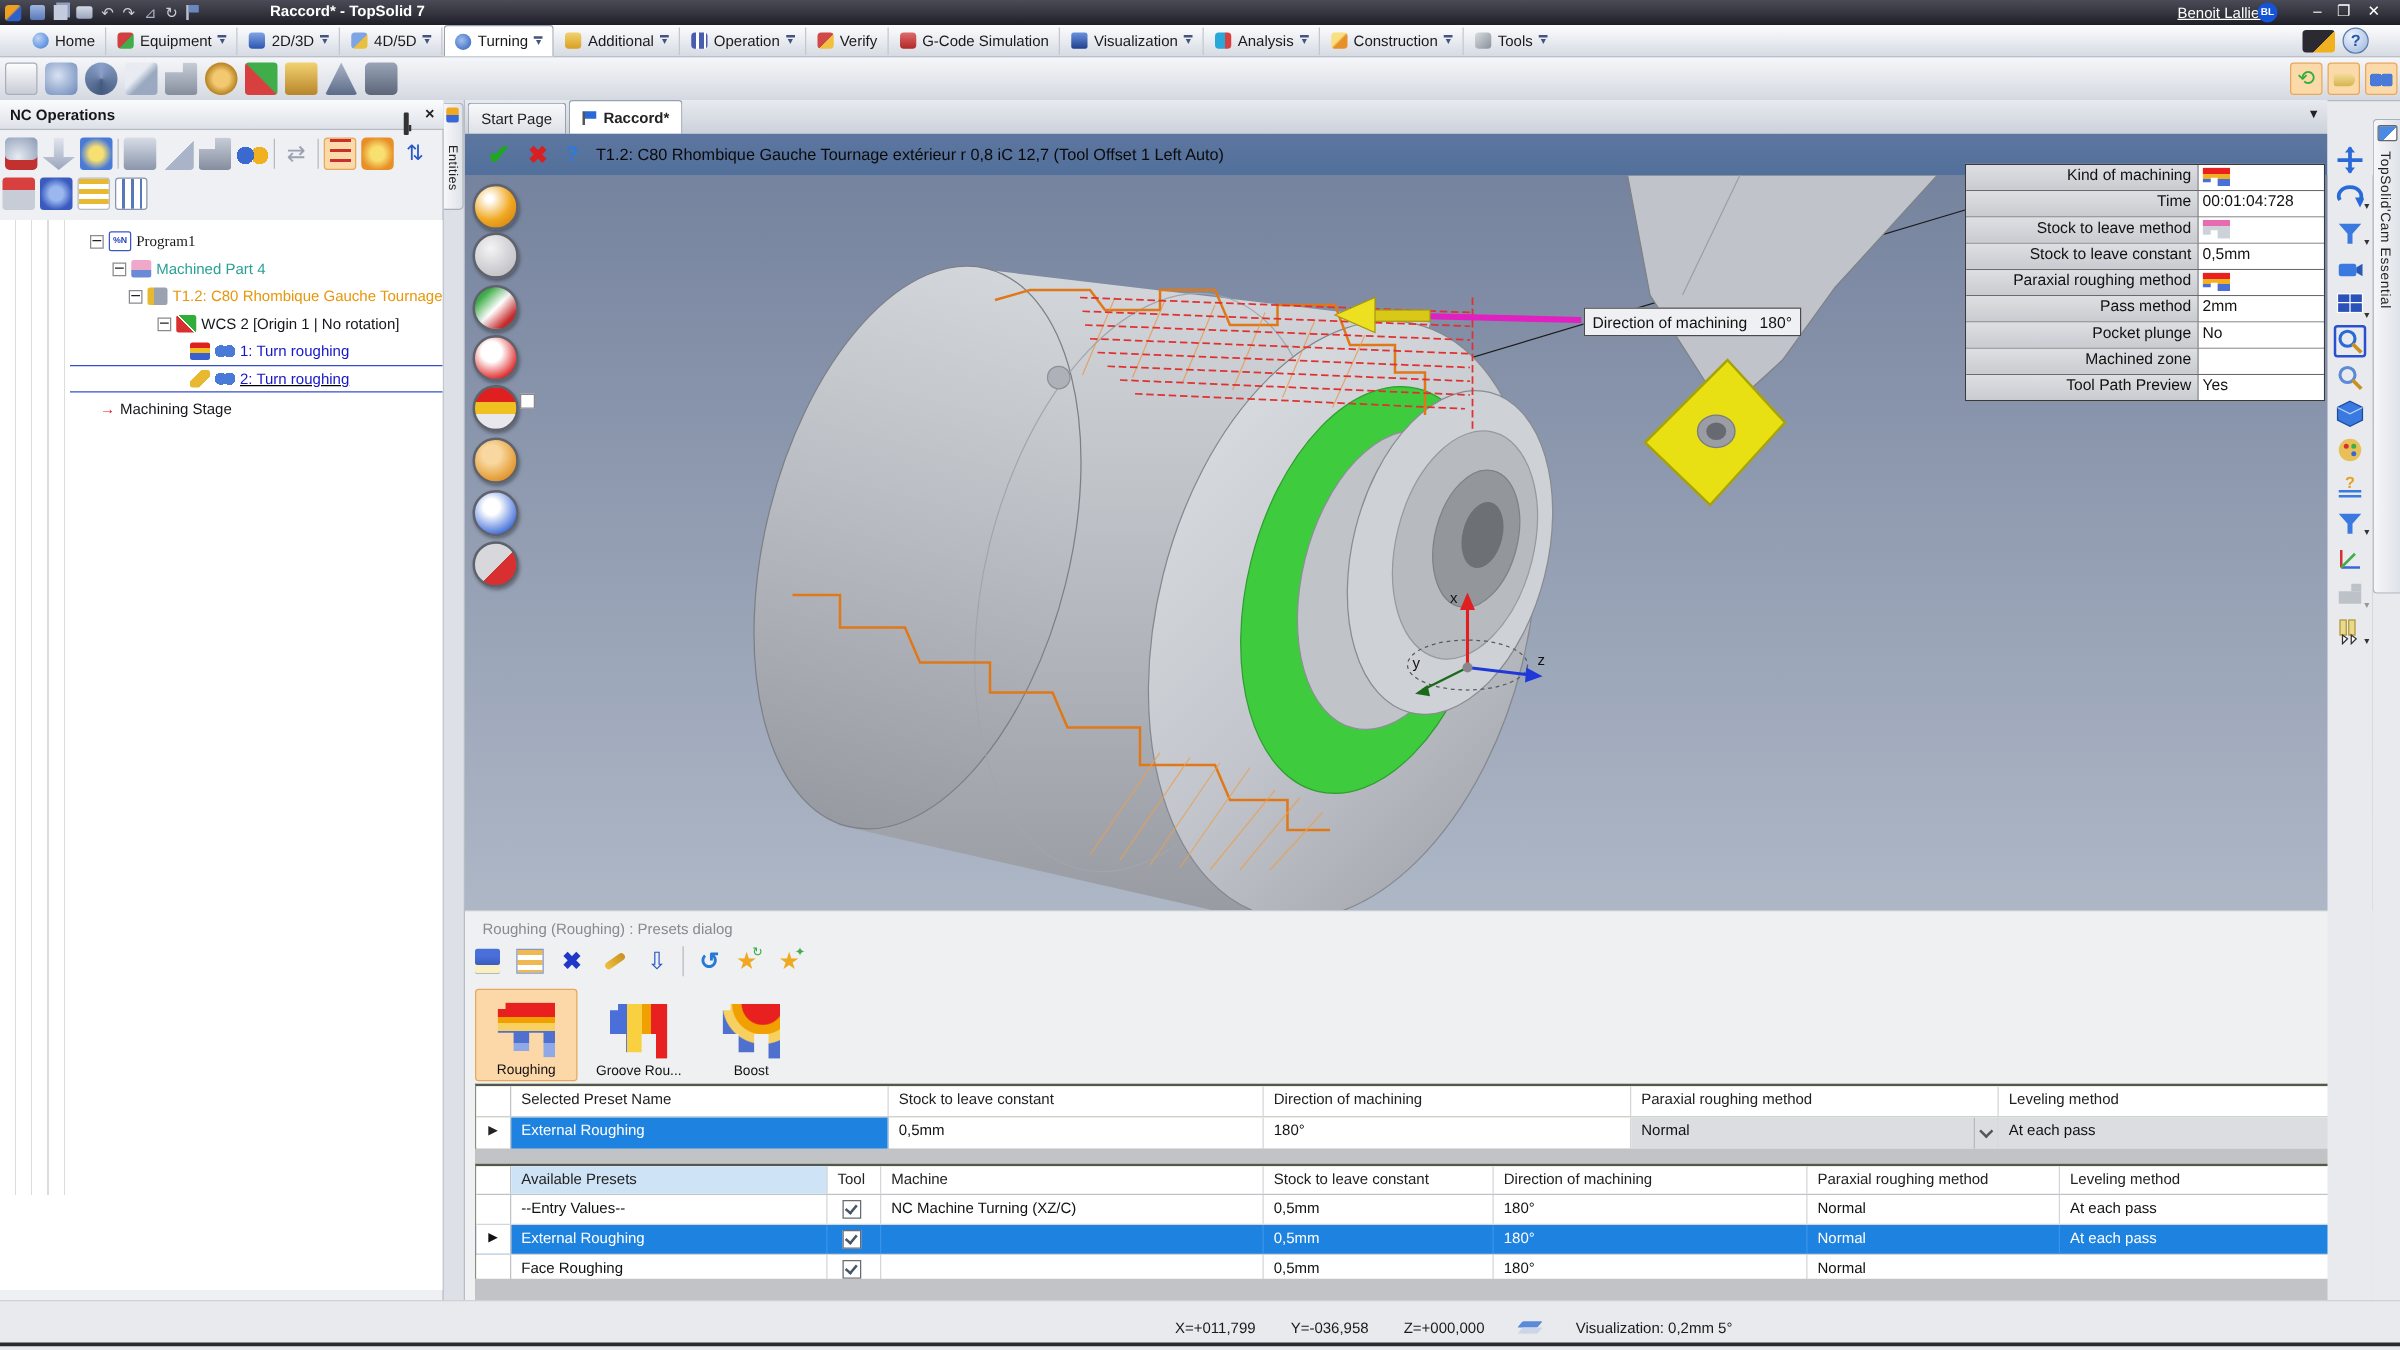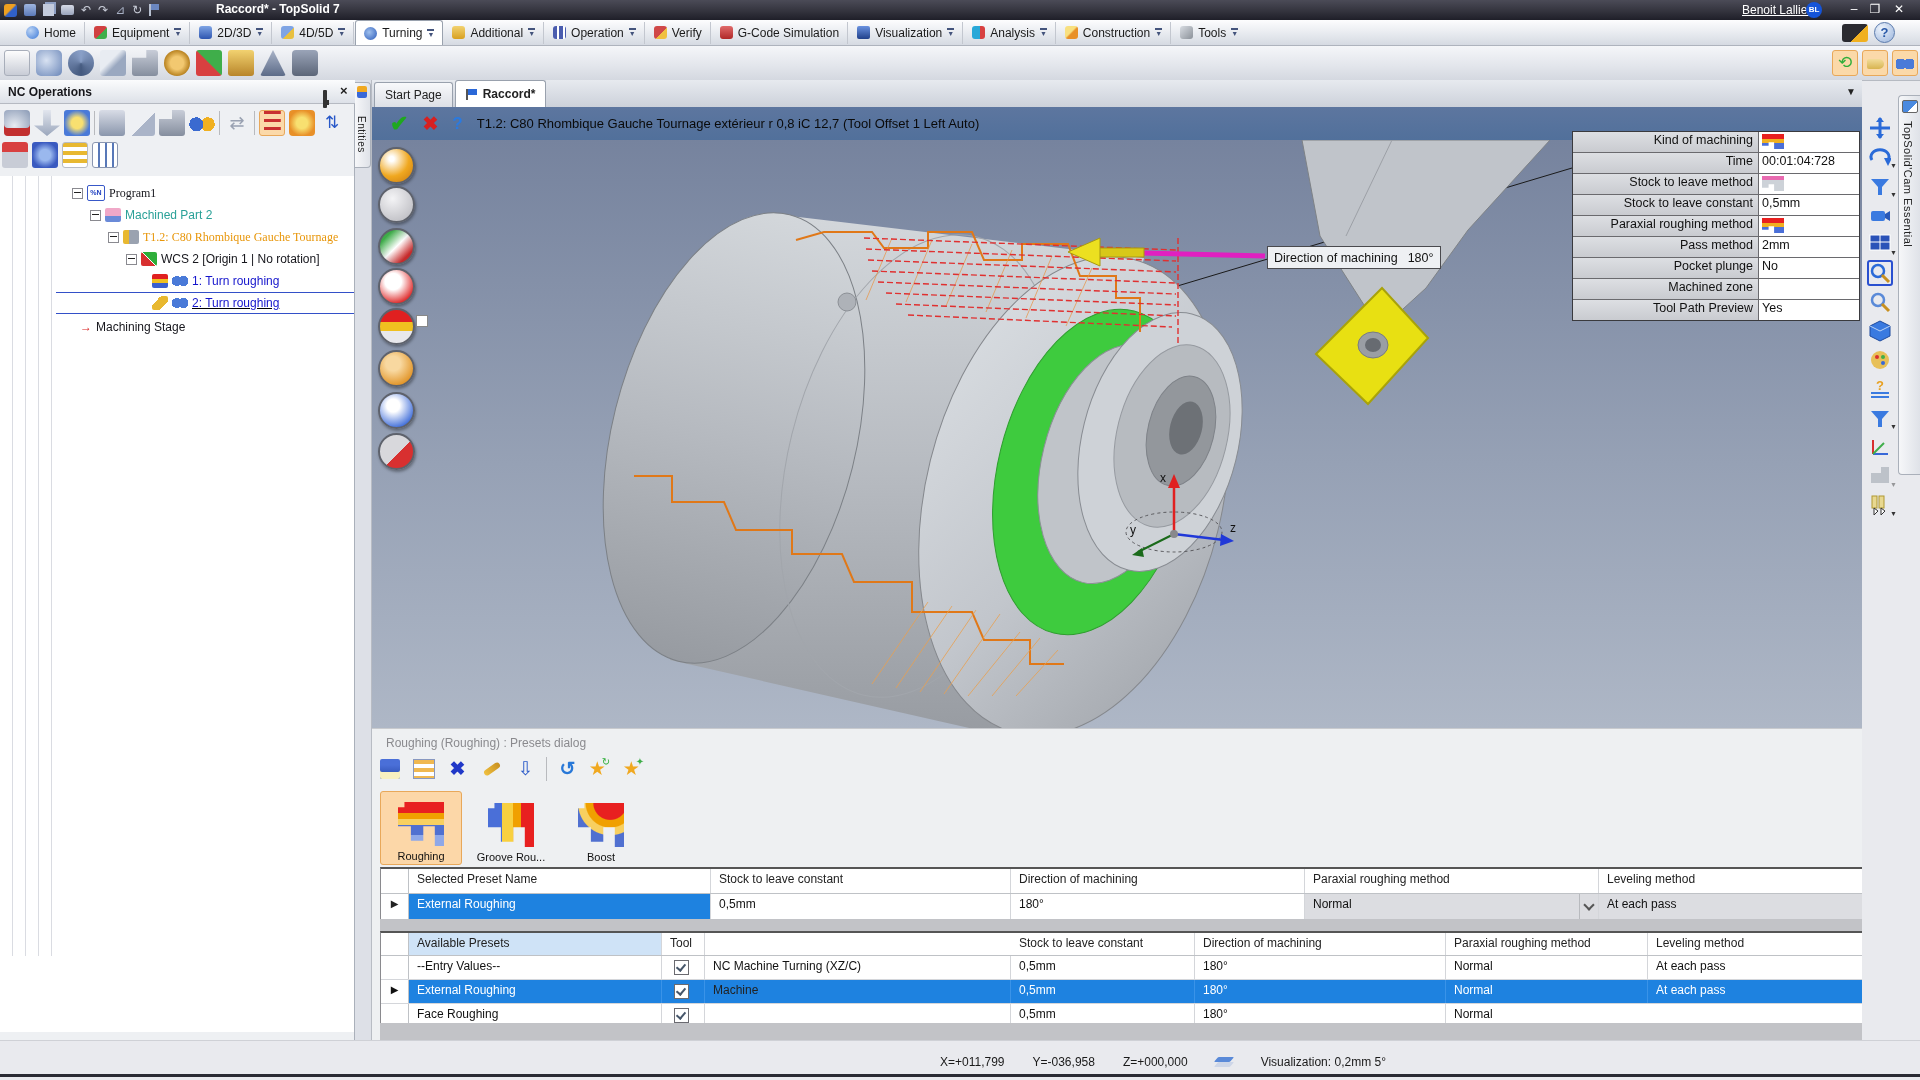--- a/index.html
+++ b/index.html
@@ -283,23 +283,23 @@
     <div class="trow" style="top:6px;">
       <span style="width:12px;"></span>
         <span class="exp"></span>
       <span class="nico" style="background:#fff;border:1px solid #3858c8;color:#2040c0;font-size:7px;font-weight:bold;text-align:center;line-height:13px;">%N</span>
       <span style="color:#16161c;font-family:Liberation Serif, serif;">Program1</span>
     </div>
     <div class="trow" style="top:28px;">
       <span style="width:30px;"></span>
         <span class="exp"></span>
       <span class="nico" style="background:linear-gradient(180deg,#f0a8c8 55%,#6a8ad8 55%);"></span>
-      <span style="color:#2aa198;">Machined Part 2</span>
-    </div>
-    <div class="trow" style="top:50px;font-family:Liberation Serif, serif;">
+      <span style="color:#2aa198;">Machined Part 4</span>
+    </div>
+    <div class="trow" style="top:50px;">
       <span style="width:48px;"></span>
         <span class="exp"></span>
       <span class="nico" style="background:linear-gradient(90deg,#e8b830 35%,#9aa2b0 35%);"></span>
       <span style="color:#e8960a;">T1.2: C80 Rhombique Gauche Tournage</span>
     </div>
     <div class="trow" style="top:72px;">
       <span style="width:66px;"></span>
         <span class="exp"></span>
       <span class="nico" style="background:linear-gradient(45deg,#d83030 48%,#fff 48% 52%,#2fae3a 52%);"></span>
       <span style="color:#16161c;">WCS 2 [Origin 1 | No rotation]</span>
@@ -582,21 +582,21 @@
       <div class="gcell dd" style="flex:1;border-right:none;"><span>At each pass</span><span class="ddbtn"></span></div>
     </div>
   </div>
   <div class="gray-fill" style="left:8px;top:190px;width:1506px;height:12px;"></div>
 
   <div class="gtable" style="left:8px;top:202px;width:1506px;height:92px;border-top:2px solid #555;">
     <div class="ghead" style="height:22px;">
       <div class="selcol"></div>
       <div class="gcell" style="width:253px;background:#cfe3f7;">Available Presets</div>
       <div class="gcell" style="width:43px;">Tool</div>
-      <div class="gcell" style="width:306px;margin-top:47px;">Machine</div>
+      <div class="gcell" style="width:306px;">Machine</div>
       <div class="gcell" style="width:184px;">Stock to leave constant</div>
       <div class="gcell" style="width:251px;">Direction of machining</div>
       <div class="gcell" style="width:202px;">Paraxial roughing method</div>
       <div class="gcell" style="flex:1;border-right:none;">Leveling method</div>
     </div>
     <div class="grow" style="height:23px;">
       <div class="selcol"></div>
       <div class="gcell" style="width:253px;">--Entry Values--</div>
       <div class="gcell" style="width:43px;padding:0;"><span class="cb"></span></div>
       <div class="gcell" style="width:306px;">NC Machine Turning (XZ/C)</div>

